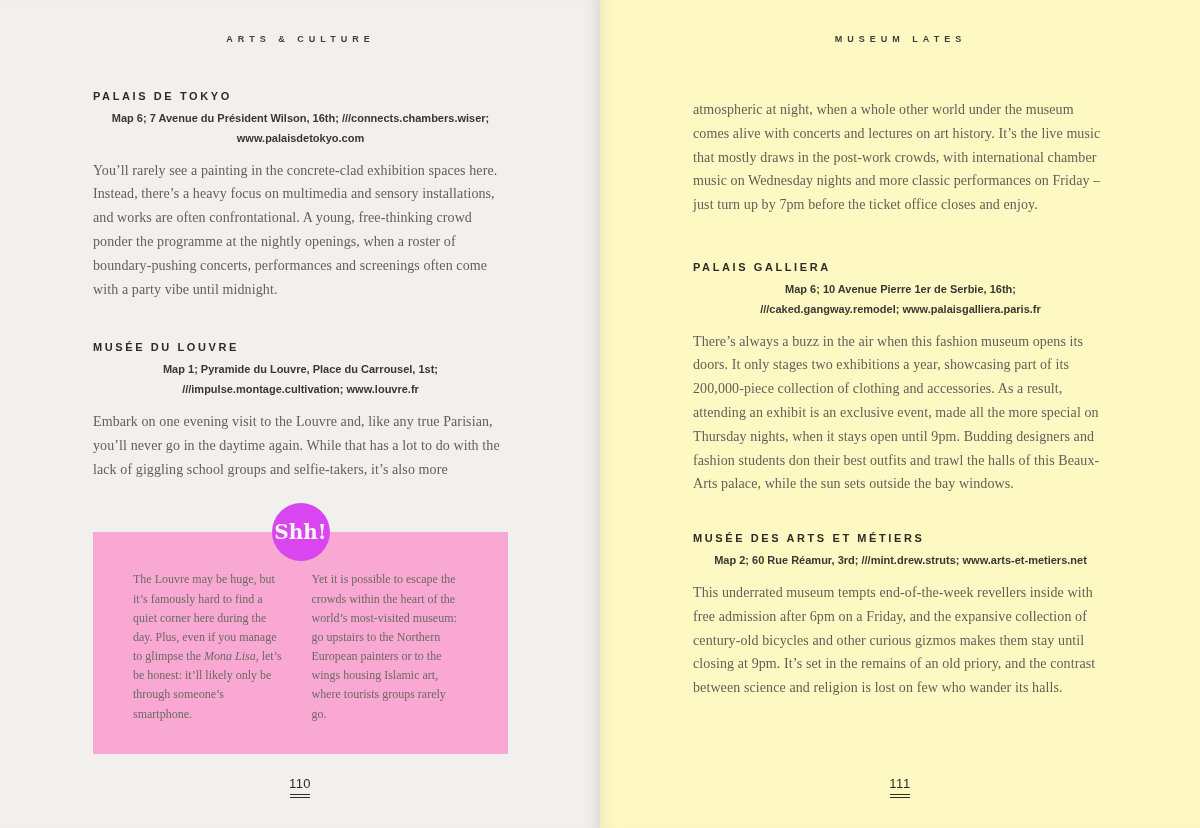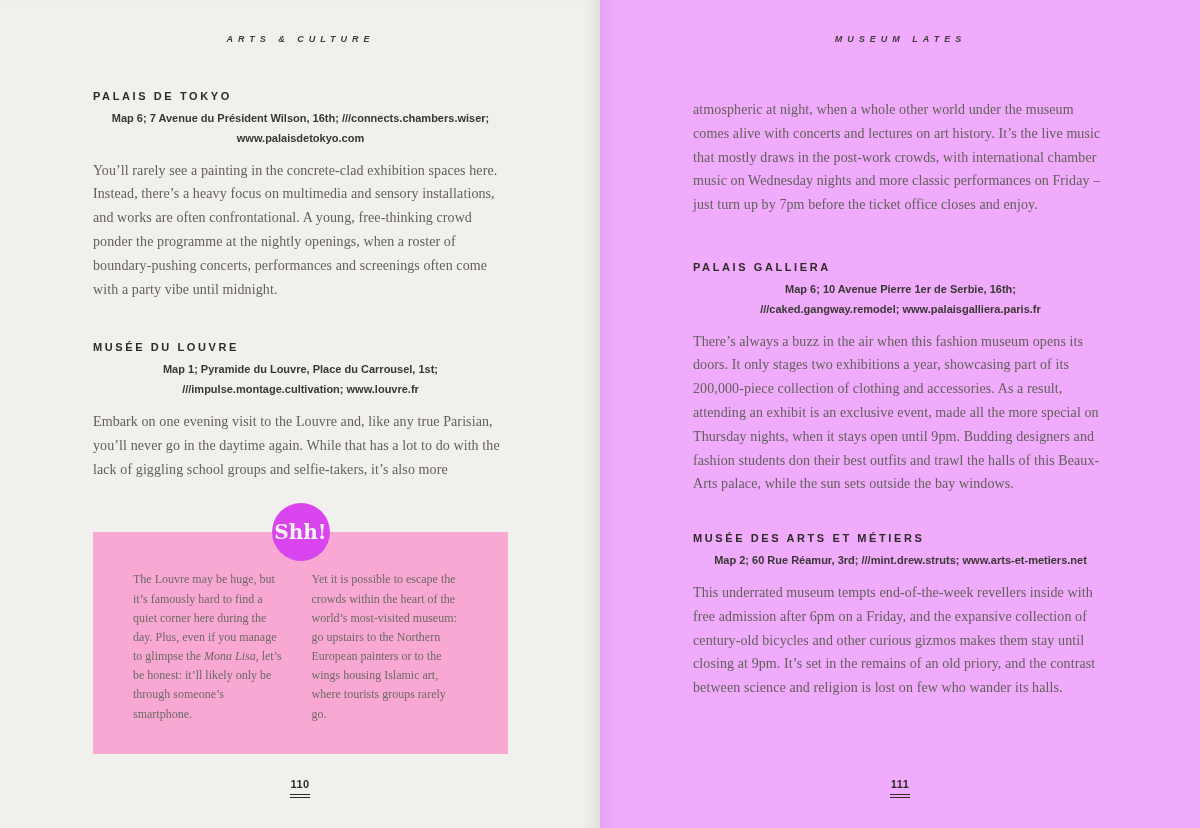--- a/index.html
+++ b/index.html
@@ -10,31 +10,30 @@
     font-family: "Liberation Sans", sans-serif;
     -webkit-font-smoothing: antialiased;
   }
   .spread { display: flex; width: 1200px; height: 828px; overflow: hidden; }
   .page { position: relative; width: 600px; height: 828px; padding: 34px 92px 0 93px; }
   .page-left {
     background: #f1f0ed;
     box-shadow: inset -14px 0 18px -14px rgba(70, 64, 54, 0.20);
   }
   .page-right {
-    background: #f0abfc;
+    background: #fef9c3;
     box-shadow: inset 14px 0 18px -14px rgba(70, 64, 54, 0.12);
   }
 
   .running-head {
     text-align: center;
     font-size: 9px; font-weight: bold;
     letter-spacing: 5px;
     color: #3f3d39;
     text-transform: uppercase;
-    font-style: italic;
   }
 
   .entry-title {
     margin: 0; text-align: left;
     font-size: 11px; font-weight: bold;
     letter-spacing: 2.6px;
     color: #2d2b27;
   }
   .info {
     margin: 7px 0 0; text-align: center;
@@ -101,21 +100,21 @@
     color: #45433d;
   }
   .entry-galliera { margin-top: 44px; }
   .entry-metiers { margin-top: 36px; }
 
   .folio {
     position: absolute; left: 0; right: 0; bottom: 30px;
     text-align: center;
   }
   .folio-num {
-    font-size: 11px; font-weight: bold;
+    font-size: 13px; font-weight: normal;
     letter-spacing: 0.5px; color: #2e2c28; text-align: right;
   }
   .folio-rule {
     width: 20px; height: 4px;
     margin: 2px auto 0;
     border-top: 1px solid #2e2c28;
     border-bottom: 1px solid #2e2c28;
   }
 </style>
 </head>

